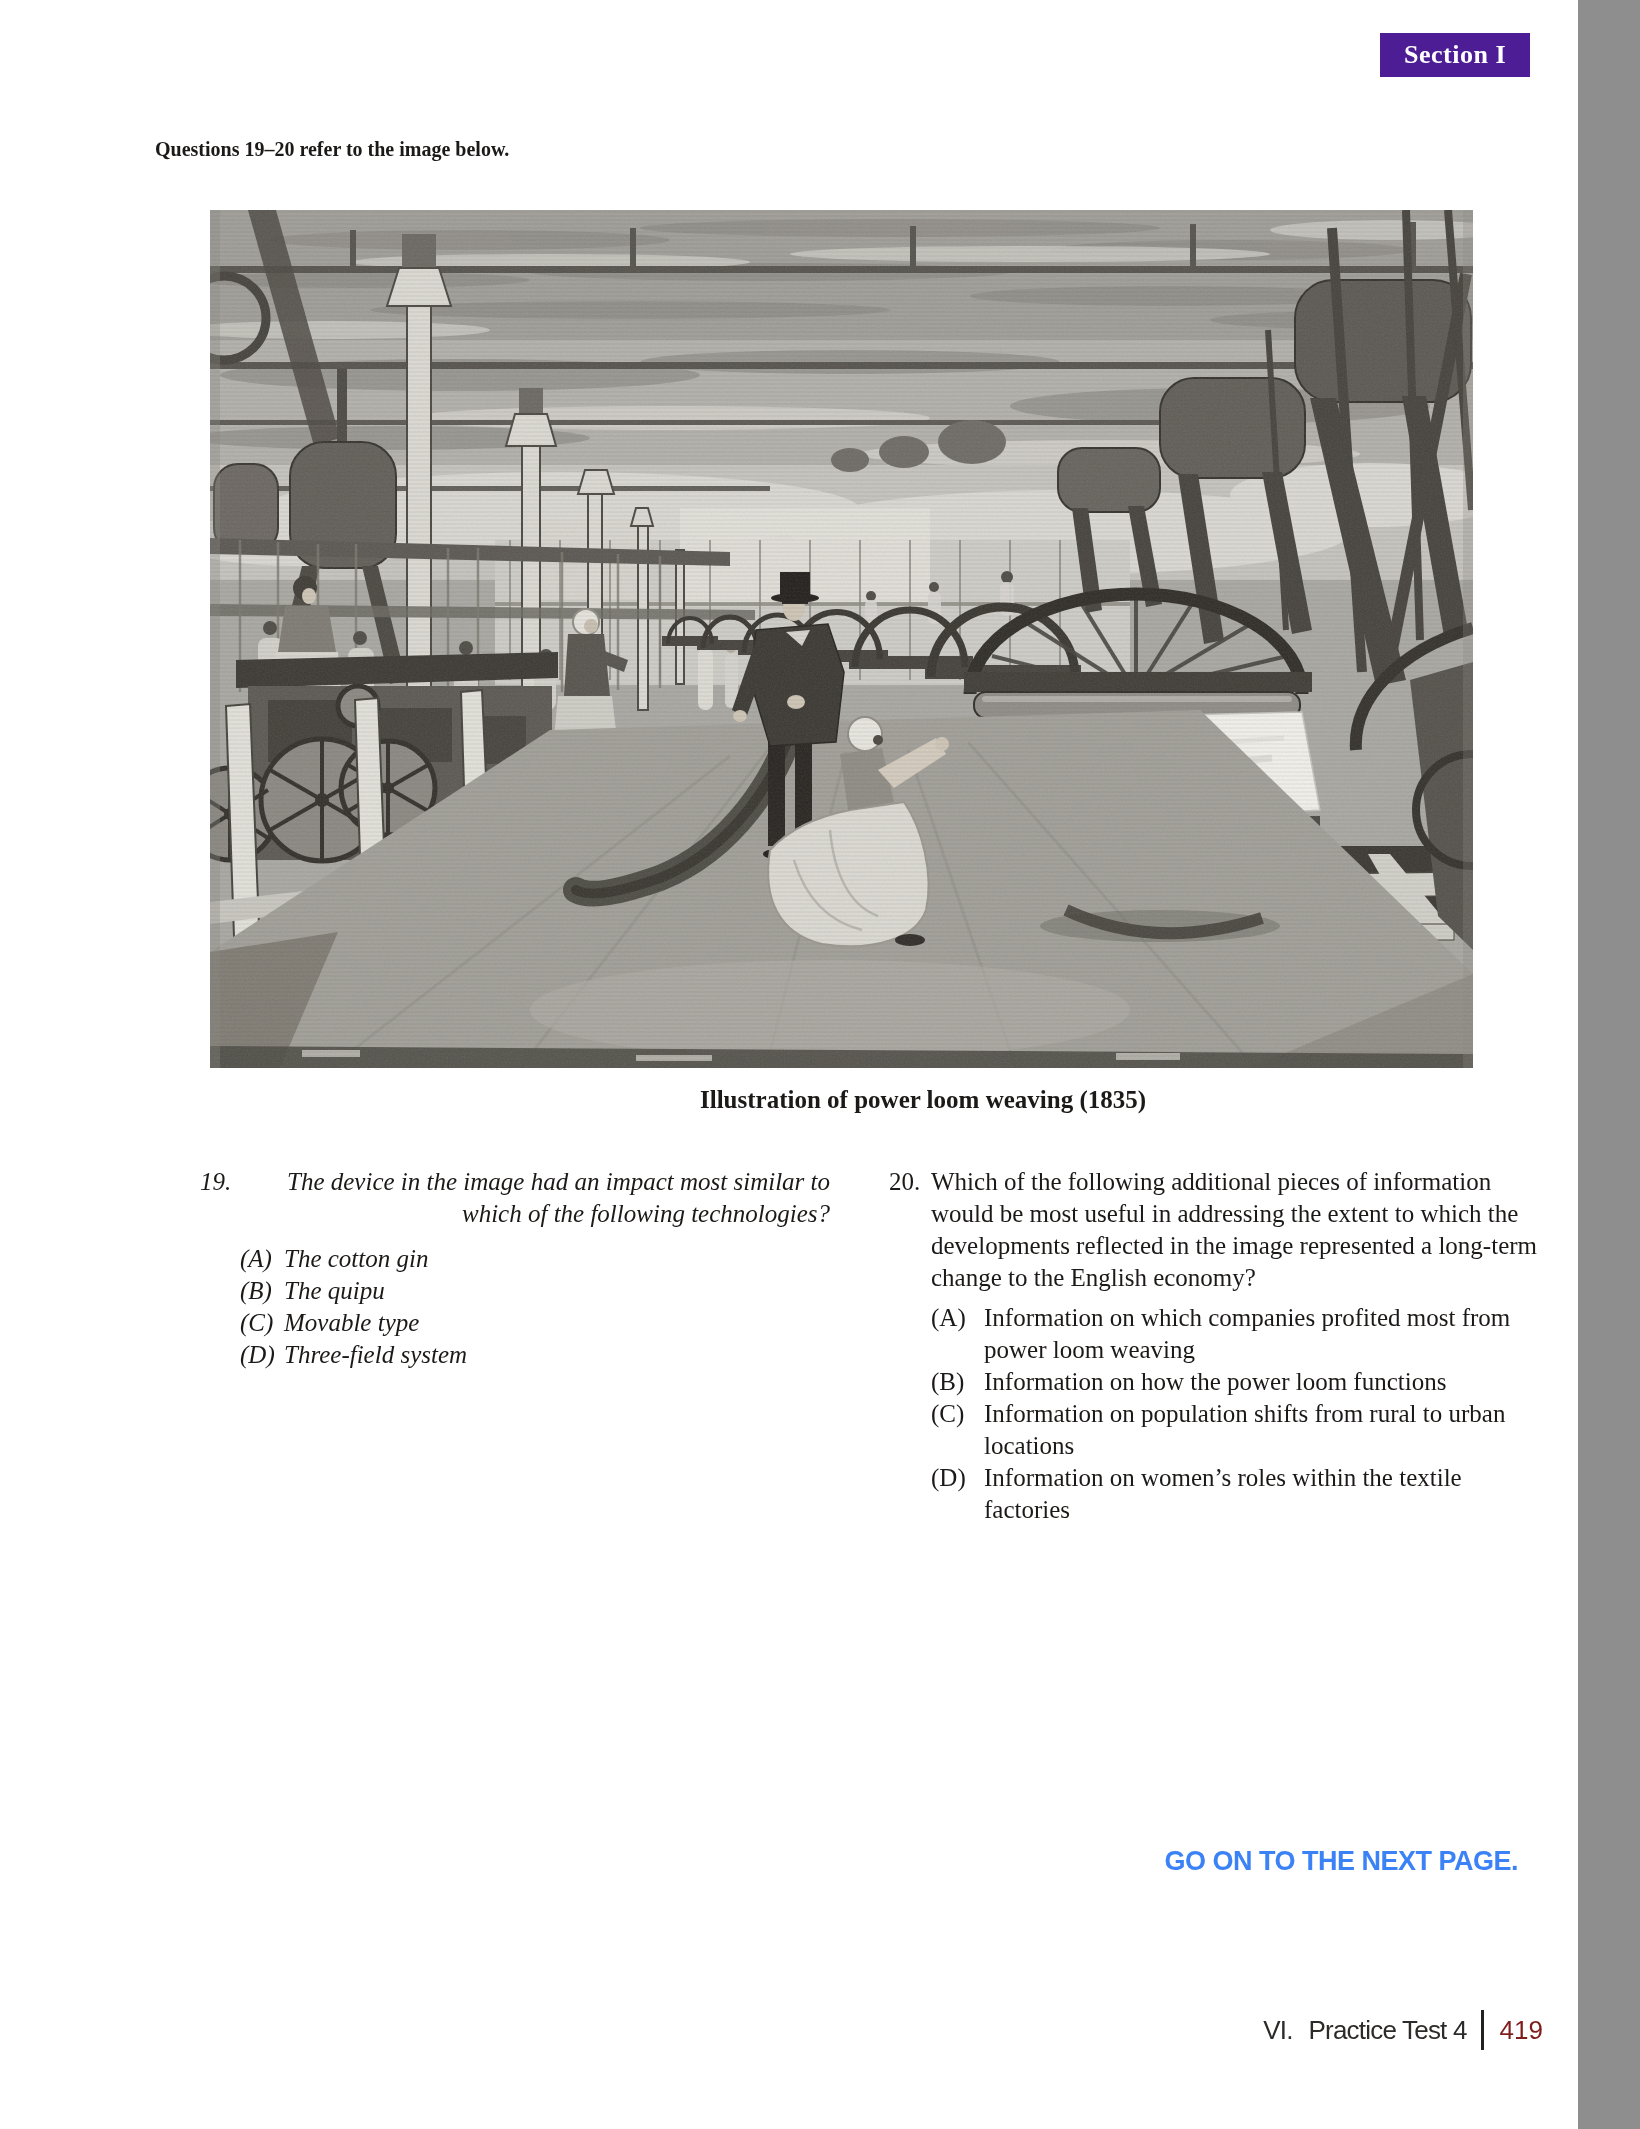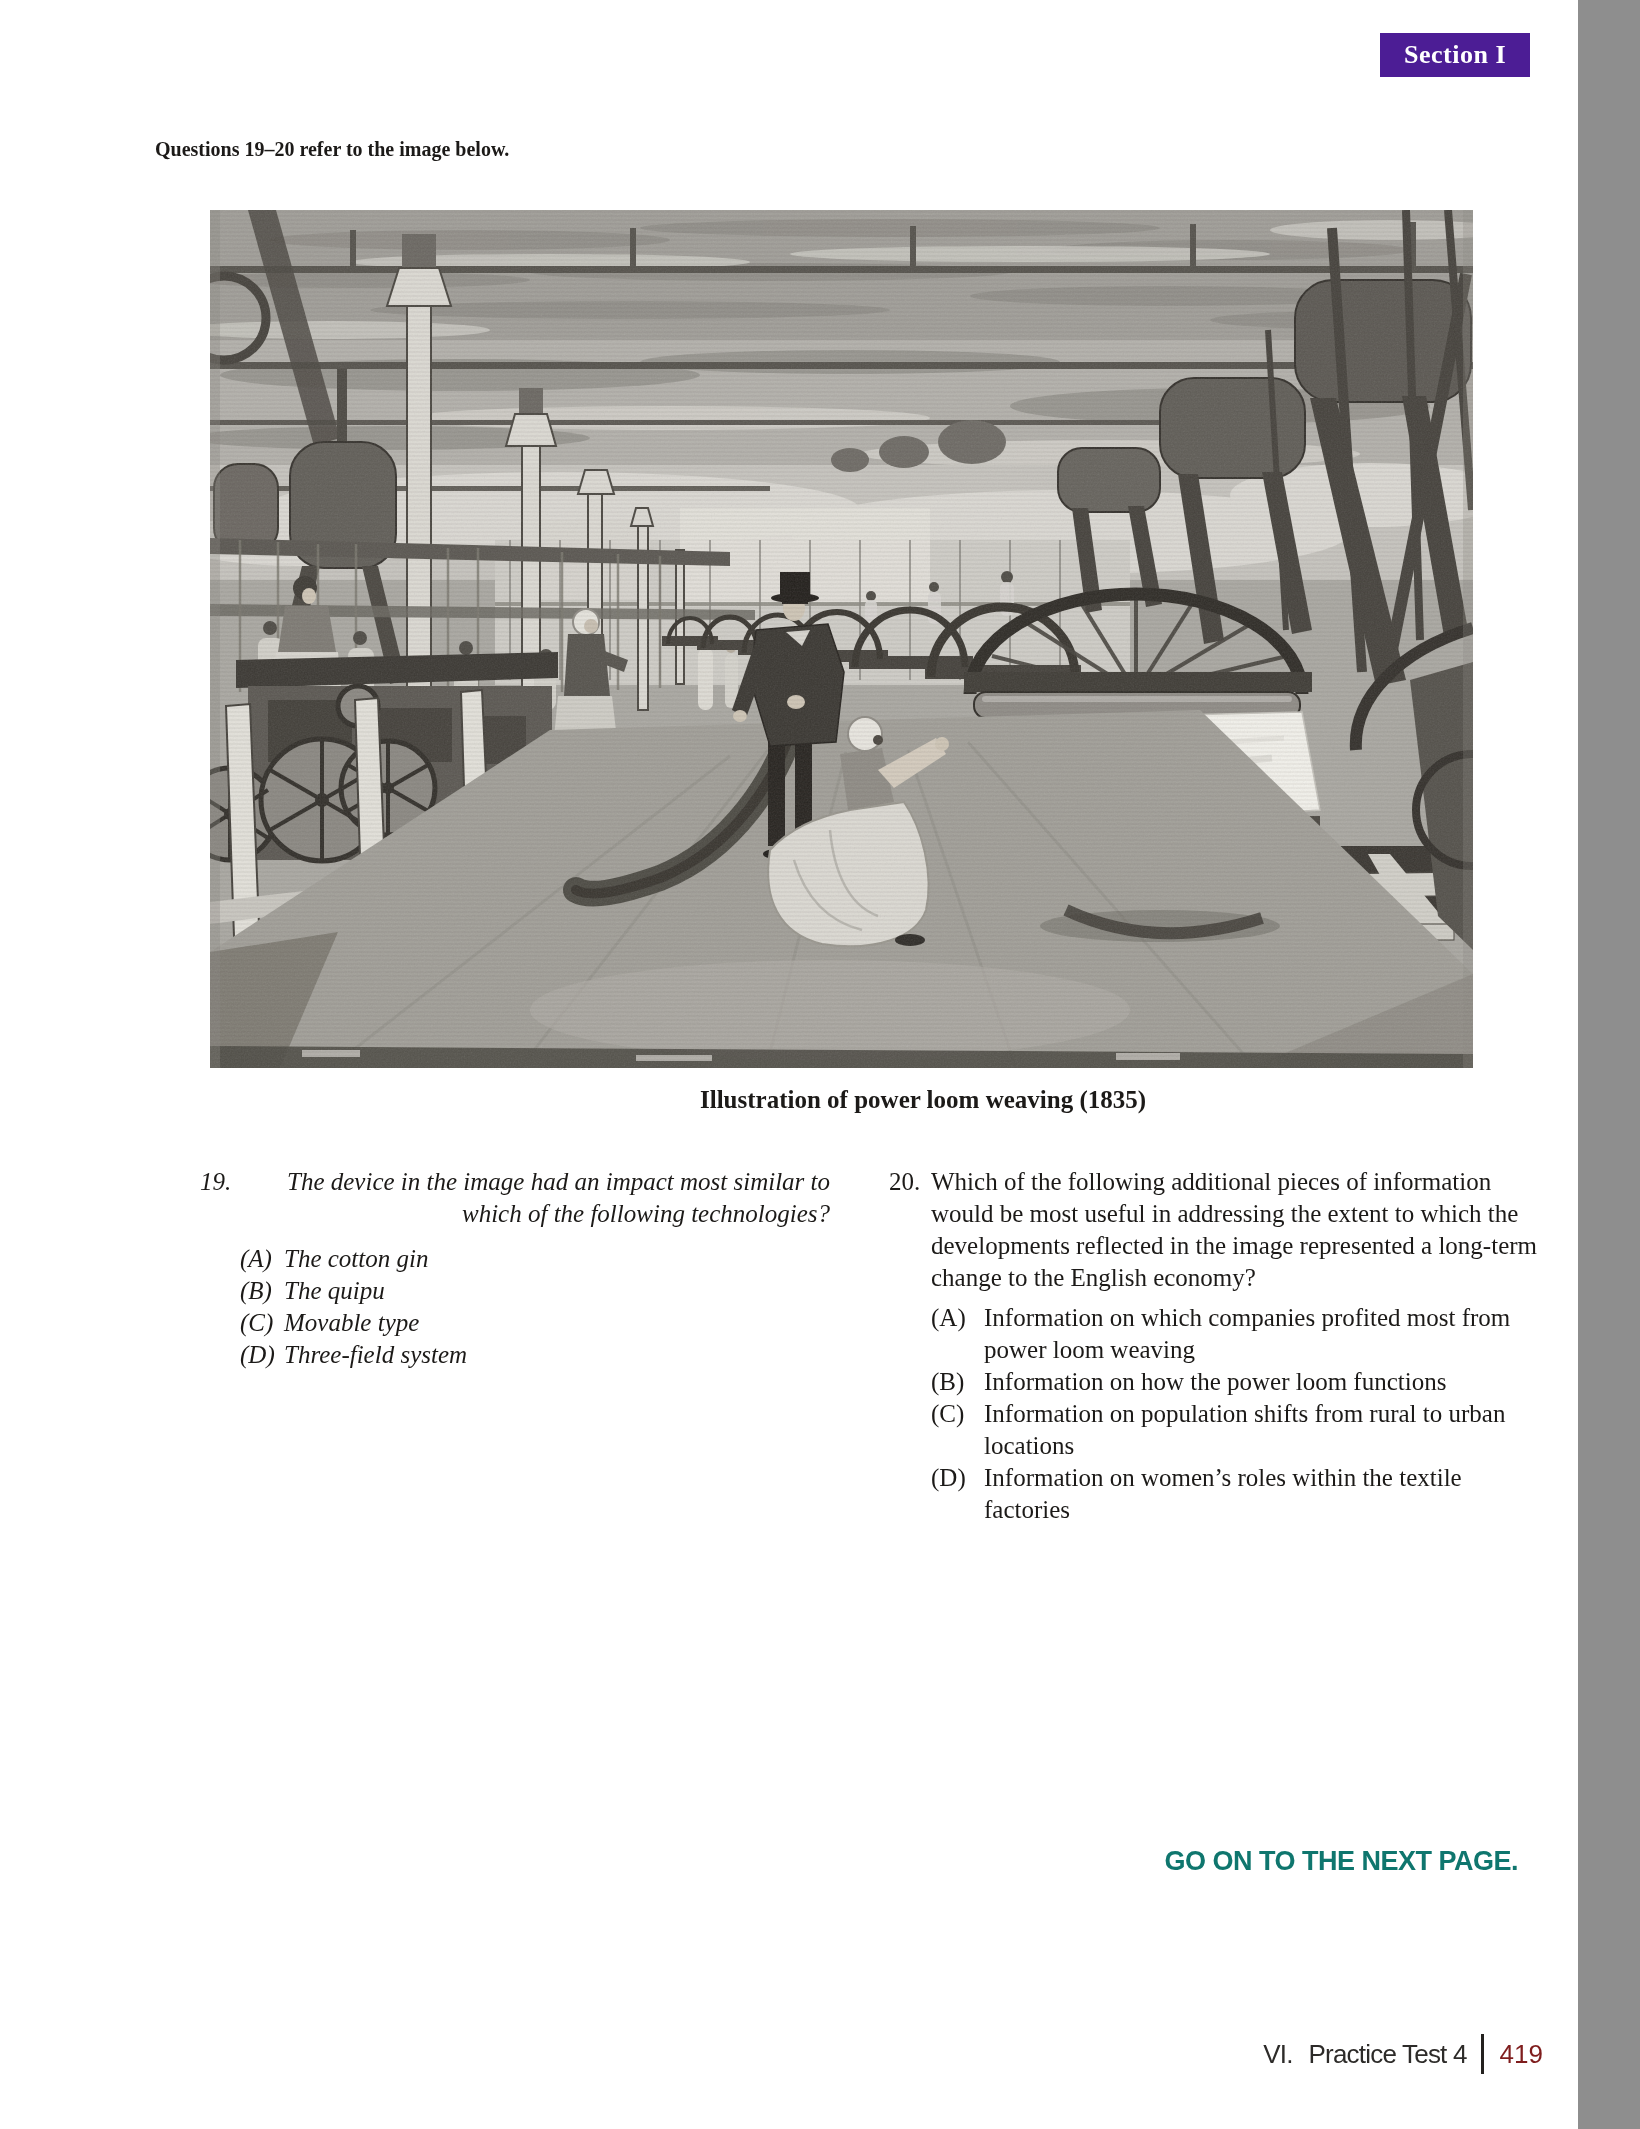--- a/index.html
+++ b/index.html
@@ -32,27 +32,27 @@
   .q20 .options{margin-left:42px;margin-top:8px;}
   .opt{display:flex;}
   .opt .marker{flex:none;}
   .q19 .opt .marker{width:44px;}
   .q20 .opt .marker{width:53px;}
   .q19 .opt .opt-text{width:546px;}
   .q20 .opt .opt-text{width:566px;}
   .go-on{
     position:absolute;left:918px;top:1846px;width:600px;text-align:right;
     font-family:"Liberation Sans","DejaVu Sans",sans-serif;font-weight:bold;
-    font-size:27px;letter-spacing:-0.5px;color:#0f766e;
+    font-size:27px;letter-spacing:-0.5px;color:#3b82f6;
   }
   .footer{
     position:absolute;left:1100px;top:2008px;width:443px;height:44px;
     display:flex;justify-content:flex-end;align-items:center;
     font-family:"Liberation Sans","DejaVu Sans",sans-serif;font-size:26px;
-    letter-spacing:-0.8px;color:#2d2b29;margin-top:24px;
+    letter-spacing:-0.8px;color:#2d2b29;
   }
   .footer .part-label{margin-right:16px;}
   .footer .divider{width:3px;height:40px;background:#23211f;margin:0 16px 0 14px;}
   .footer .page-num{font-weight:normal;color:#7f1d1d;letter-spacing:0;}
 </style>
 </head>
 <body>
 
 <div class="page-edge"></div>
 

